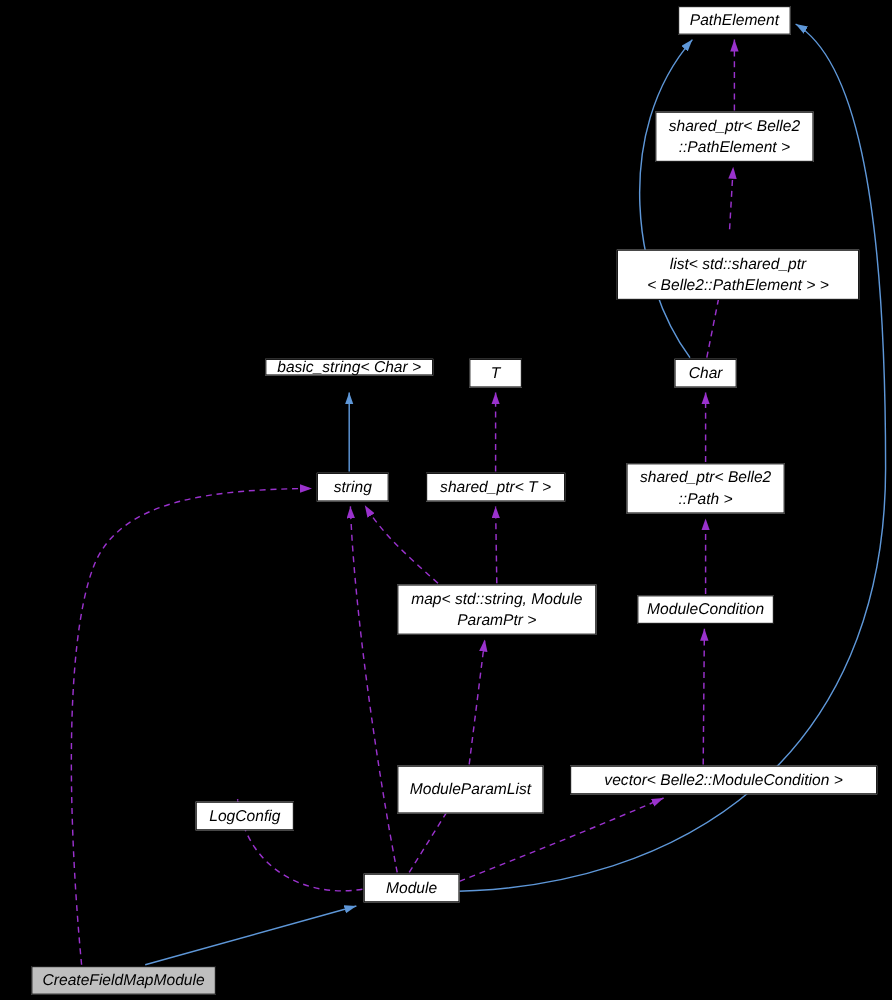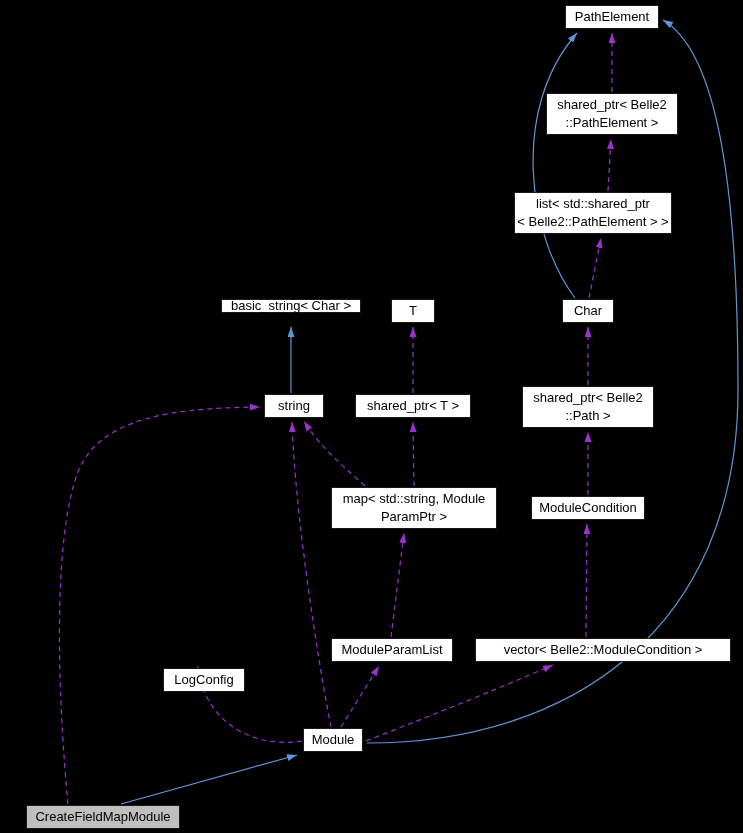--- a/index.html
+++ b/index.html
@@ -1,21 +1,21 @@
 <!DOCTYPE html>
 <html><head>
 <meta charset="utf-8">
 <style>
   html,body{margin:0;padding:0;background:#000;}
   .stage{position:relative;width:743px;height:833px;background:#000;overflow:hidden;
          font-family:"Liberation Sans",sans-serif;}
   .edges{position:absolute;left:0;top:0;}
   .node{position:absolute;display:flex;align-items:center;justify-content:center;
         text-align:center;background:#fff;border:1px solid #1a1a1a;color:#000;
-        font-size:13px;line-height:1.35;white-space:pre-line;box-sizing:border-box;cursor:pointer;}
+        font-size:13px;line-height:1.35;white-space:pre-line;box-sizing:border-box;cursor:pointer;font-style:italic;}
   .node.focus{background:#bfbfbf;margin-left:23px;}
   path.use{fill:none;stroke:#9a32cd;stroke-width:1.2;stroke-dasharray:5 4;}
   path.inh{fill:none;stroke:#5e97d8;stroke-width:1.2;}
 </style>
 </head>
 <body>
 
 <div class="stage">
 
   <svg class="edges" width="743" height="833" viewBox="0 0 743 833">
@@ -48,21 +48,21 @@
     <path class="inh" marker-end="url(#arrow-inh)" d="M121,804 L297,755"></path>
     <path class="inh" marker-end="url(#arrow-inh)" d="M575,298 C528,235 510,110 577,33"></path>
     <path class="inh" marker-end="url(#arrow-inh)" d="M367,743 C570,743 738,630 738,390 C738,155 710,48 663,20"></path>
   </svg>
 
   <div class="node" style="left:565px;top:5px;width:94px;height:24px">PathElement</div>
 
   <div class="node" style="left:546px;top:93px;width:132px;height:42px">shared_ptr&lt; Belle2
 ::PathElement &gt;</div>
 
-  <div class="node" style="left:514px;top:192px;width:158px;height:42px">list&lt; std::shared_ptr
+  <div class="node" style="left:514px;top:208px;width:202px;height:42px">list&lt; std::shared_ptr
 &lt; Belle2::PathElement &gt; &gt;</div>
 
   <div class="node" style="left:562px;top:299px;width:52px;height:24px">Char</div>
 
   <div class="node" style="left:221px;top:299px;width:140px;height:14px">basic_string&lt; Char &gt;</div>
 
   <div class="node" style="left:391px;top:299px;width:44px;height:24px">T</div>
 
   <div class="node" style="left:264px;top:394px;width:60px;height:24px">string</div>
 
@@ -71,21 +71,21 @@
   <div class="node" style="left:522px;top:386px;width:132px;height:42px">shared_ptr&lt; Belle2
 ::Path &gt;</div>
 
   <div class="node" style="left:331px;top:487px;width:166px;height:42px">map&lt; std::string, Module
 ParamPtr &gt;</div>
 
   <div class="node" style="left:531px;top:496px;width:114px;height:24px">ModuleCondition</div>
 
   <div class="node" style="left:163px;top:668px;width:82px;height:24px">LogConfig</div>
 
-  <div class="node" style="left:331px;top:638px;width:122px;height:24px">ModuleParamList</div>
+  <div class="node" style="left:331px;top:638px;width:122px;height:40px">ModuleParamList</div>
 
   <div class="node" style="left:475px;top:638px;width:256px;height:24px">vector&lt; Belle2::ModuleCondition &gt;</div>
 
-  <div class="node" style="left:303px;top:728px;width:60px;height:24px">Module</div>
+  <div class="node" style="left:303px;top:728px;width:80px;height:24px">Module</div>
 
   <div class="node focus" style="left:3px;top:805px;width:154px;height:24px">CreateFieldMapModule</div>
 
 </div>
 
 </body></html>

